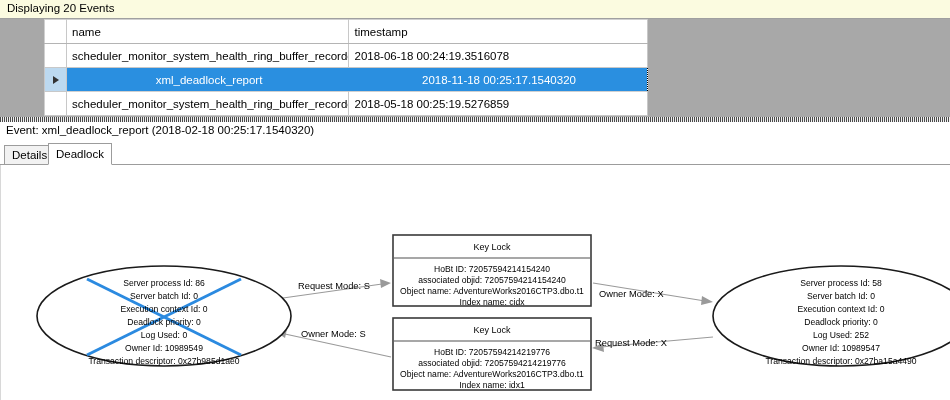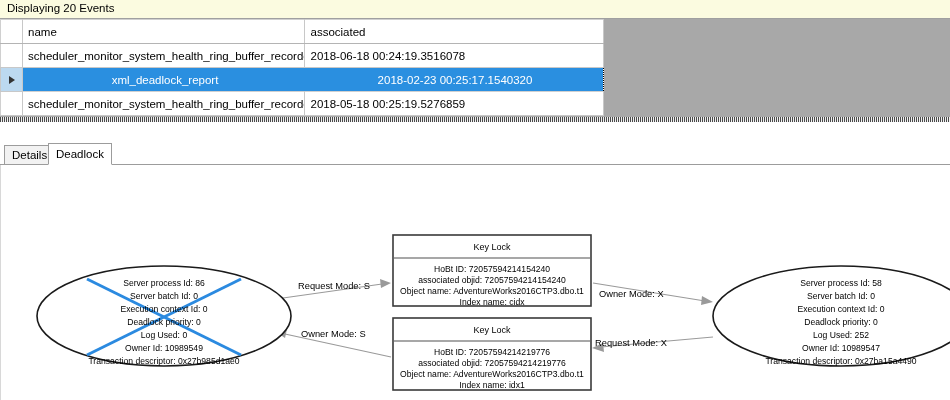--- a/index.html
+++ b/index.html
@@ -36,20 +36,21 @@
     position: absolute;
     left: 0; top: 19px;
     width: 950px; height: 98px;
     background: #a8a8a8;
   }
   .grid-table {
     border-collapse: collapse;
     table-layout: fixed;
     width: 604px;
     background: #ffffff;
+    margin-left: 44px;
   }
   .grid-table td, .grid-table th {
     border: 1px solid #d0d0d0;
     border-right-color: #c8c8c8;
     border-bottom-color: #c8c8c8;
     height: 24px;
     font-size: 11.5px;
     font-weight: normal;
     text-align: left;
     padding: 0 3px 0 5px;
@@ -179,45 +180,46 @@
 <div id="app">
 
   <div class="banner">Displaying 20 Events</div>
 
   <div class="grid-wrap">
     <table class="grid-table">
       <thead>
         <tr>
           <td class="col-sel"></td>
           <td class="col-name">name</td>
-          <td class="col-ts">associated</td>
+          <td class="col-ts">timestamp</td>
         </tr>
       </thead>
       <tbody>
         <tr>
           <td class="col-sel"></td>
           <td class="col-name">scheduler_monitor_system_health_ring_buffer_recorded</td>
           <td class="col-ts">2018-06-18 00:24:19.3516078</td>
         </tr>
         <tr class="selected">
           <td class="col-sel"><span class="row-arrow"></span></td>
           <td class="col-name">xml_deadlock_report</td>
-          <td class="col-ts">2018-02-23 00:25:17.1540320</td>
+          <td class="col-ts">2018-11-18 00:25:17.1540320</td>
         </tr>
         <tr>
           <td class="col-sel"></td>
           <td class="col-name">scheduler_monitor_system_health_ring_buffer_recorded</td>
           <td class="col-ts">2018-05-18 00:25:19.5276859</td>
         </tr>
       </tbody>
     </table>
   </div>
 
   <div class="splitter"></div>
 
+  <div class="event-label">Event: xml_deadlock_report (2018-02-18 00:25:17.1540320)</div>
 
   <div class="tabstrip">
     <div class="tabline"></div>
     <div class="tab inactive">Details</div>
     <div class="tab active">Deadlock</div>
   </div>
 
   <div class="canvas">
     <svg width="950" height="235" viewBox="0 0 950 235" xmlns="http://www.w3.org/2000/svg">
 

